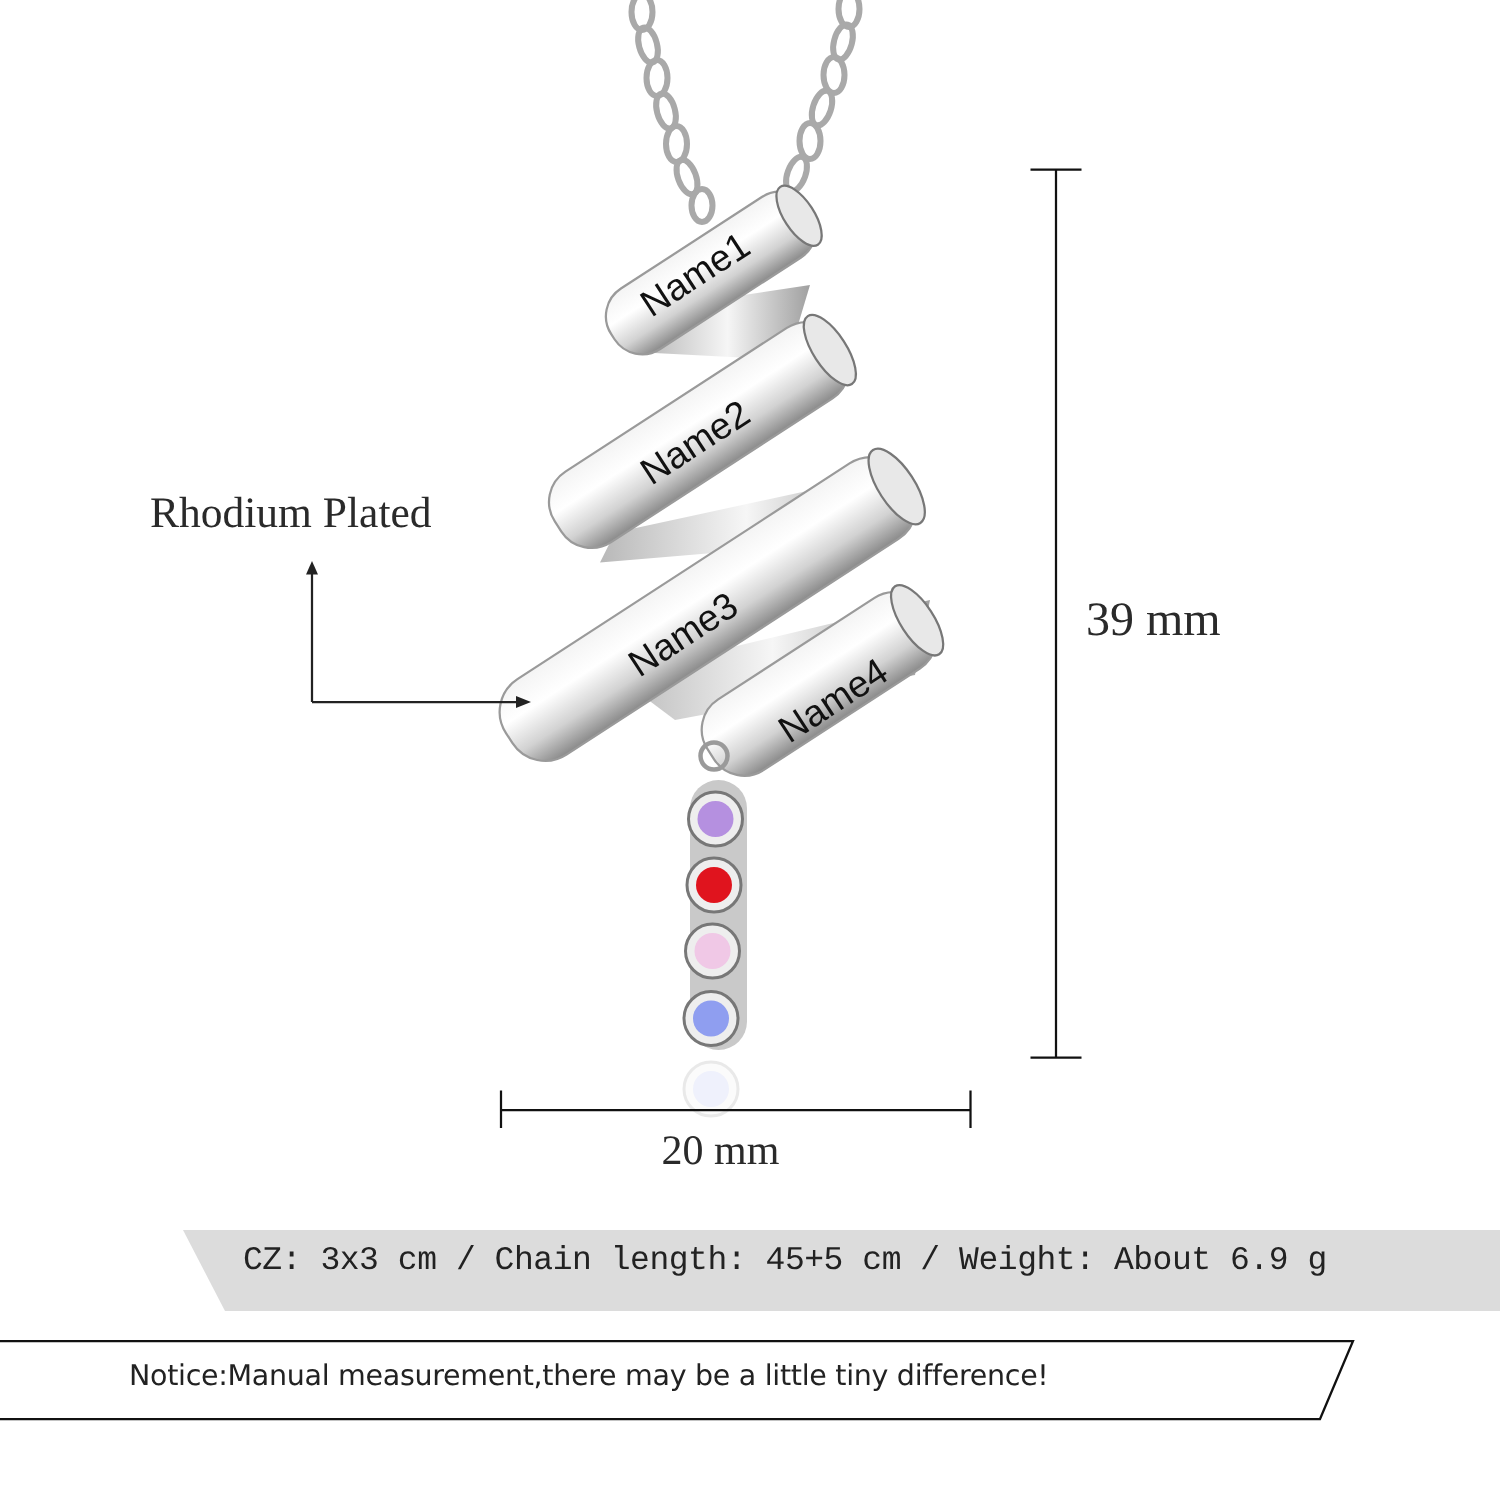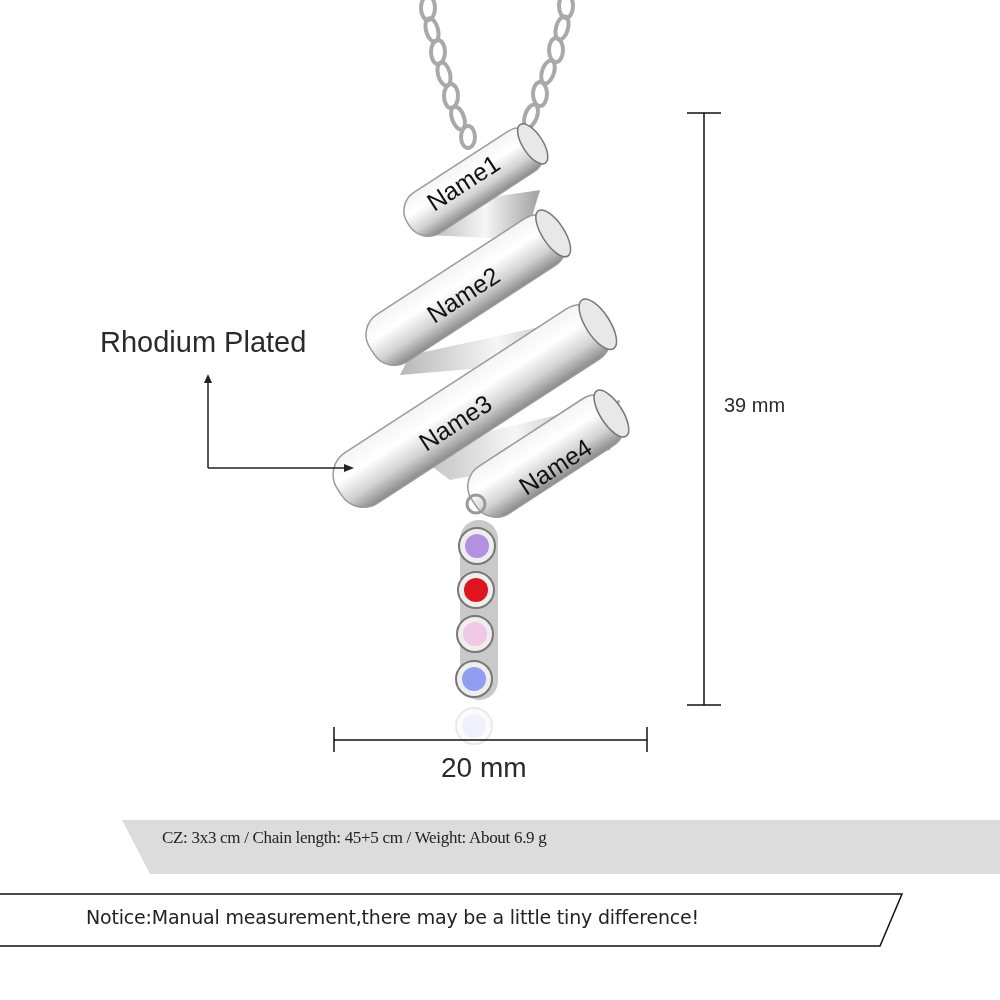--- a/index.html
+++ b/index.html
@@ -1,22 +1,22 @@
 <!DOCTYPE html>
 <html><head>
 <meta charset="utf-8">
 <style>
   html, body { margin: 0; padding: 0; background: #ffffff; }
   body { width: 1000px; height: 1000px; position: relative; overflow: hidden; font-family: "Liberation Sans", sans-serif; color: #222; }
   .abs { position: absolute; }
-  .label { font-family: Liberation Sans, sans-serif; color: #2a2a2a; }
+  .label { font-family: Liberation Serif, serif; color: #2a2a2a; }
   #rhodium-label { left: 100px; top: 326px; font-size: 29px; }
-  #height-label { left: 724px; top: 394px; font-size: 20px; }
+  #height-label { left: 724px; top: 394px; font-size: 32px; }
   #width-label { left: 441px; top: 752px; font-size: 28px; }
-  .specs-text { left: 162px; top: 828px; font-family: Liberation Serif, serif; font-size: 17px; color: #222; white-space: nowrap; letter-spacing: -0.3px; }
+  .specs-text { left: 162px; top: 828px; font-family: Liberation Mono, monospace; font-size: 22px; color: #222; white-space: nowrap; letter-spacing: -0.3px; }
   .notice-text { left: 86px; top: 906px; font-family: "DejaVu Sans", sans-serif; font-size: 19px; color: #222; white-space: nowrap; letter-spacing: -0.2px; text-align: center; }
   svg { position: absolute; left: 0; top: 0; }
 </style>
 </head>
 <body>
 
 <svg width="1000" height="1000" viewBox="0 0 1000 1000">
   <defs>
     <linearGradient id="metal" x1="0" y1="0" x2="0" y2="1">
       <stop offset="0" stop-color="#f4f4f4"></stop>

